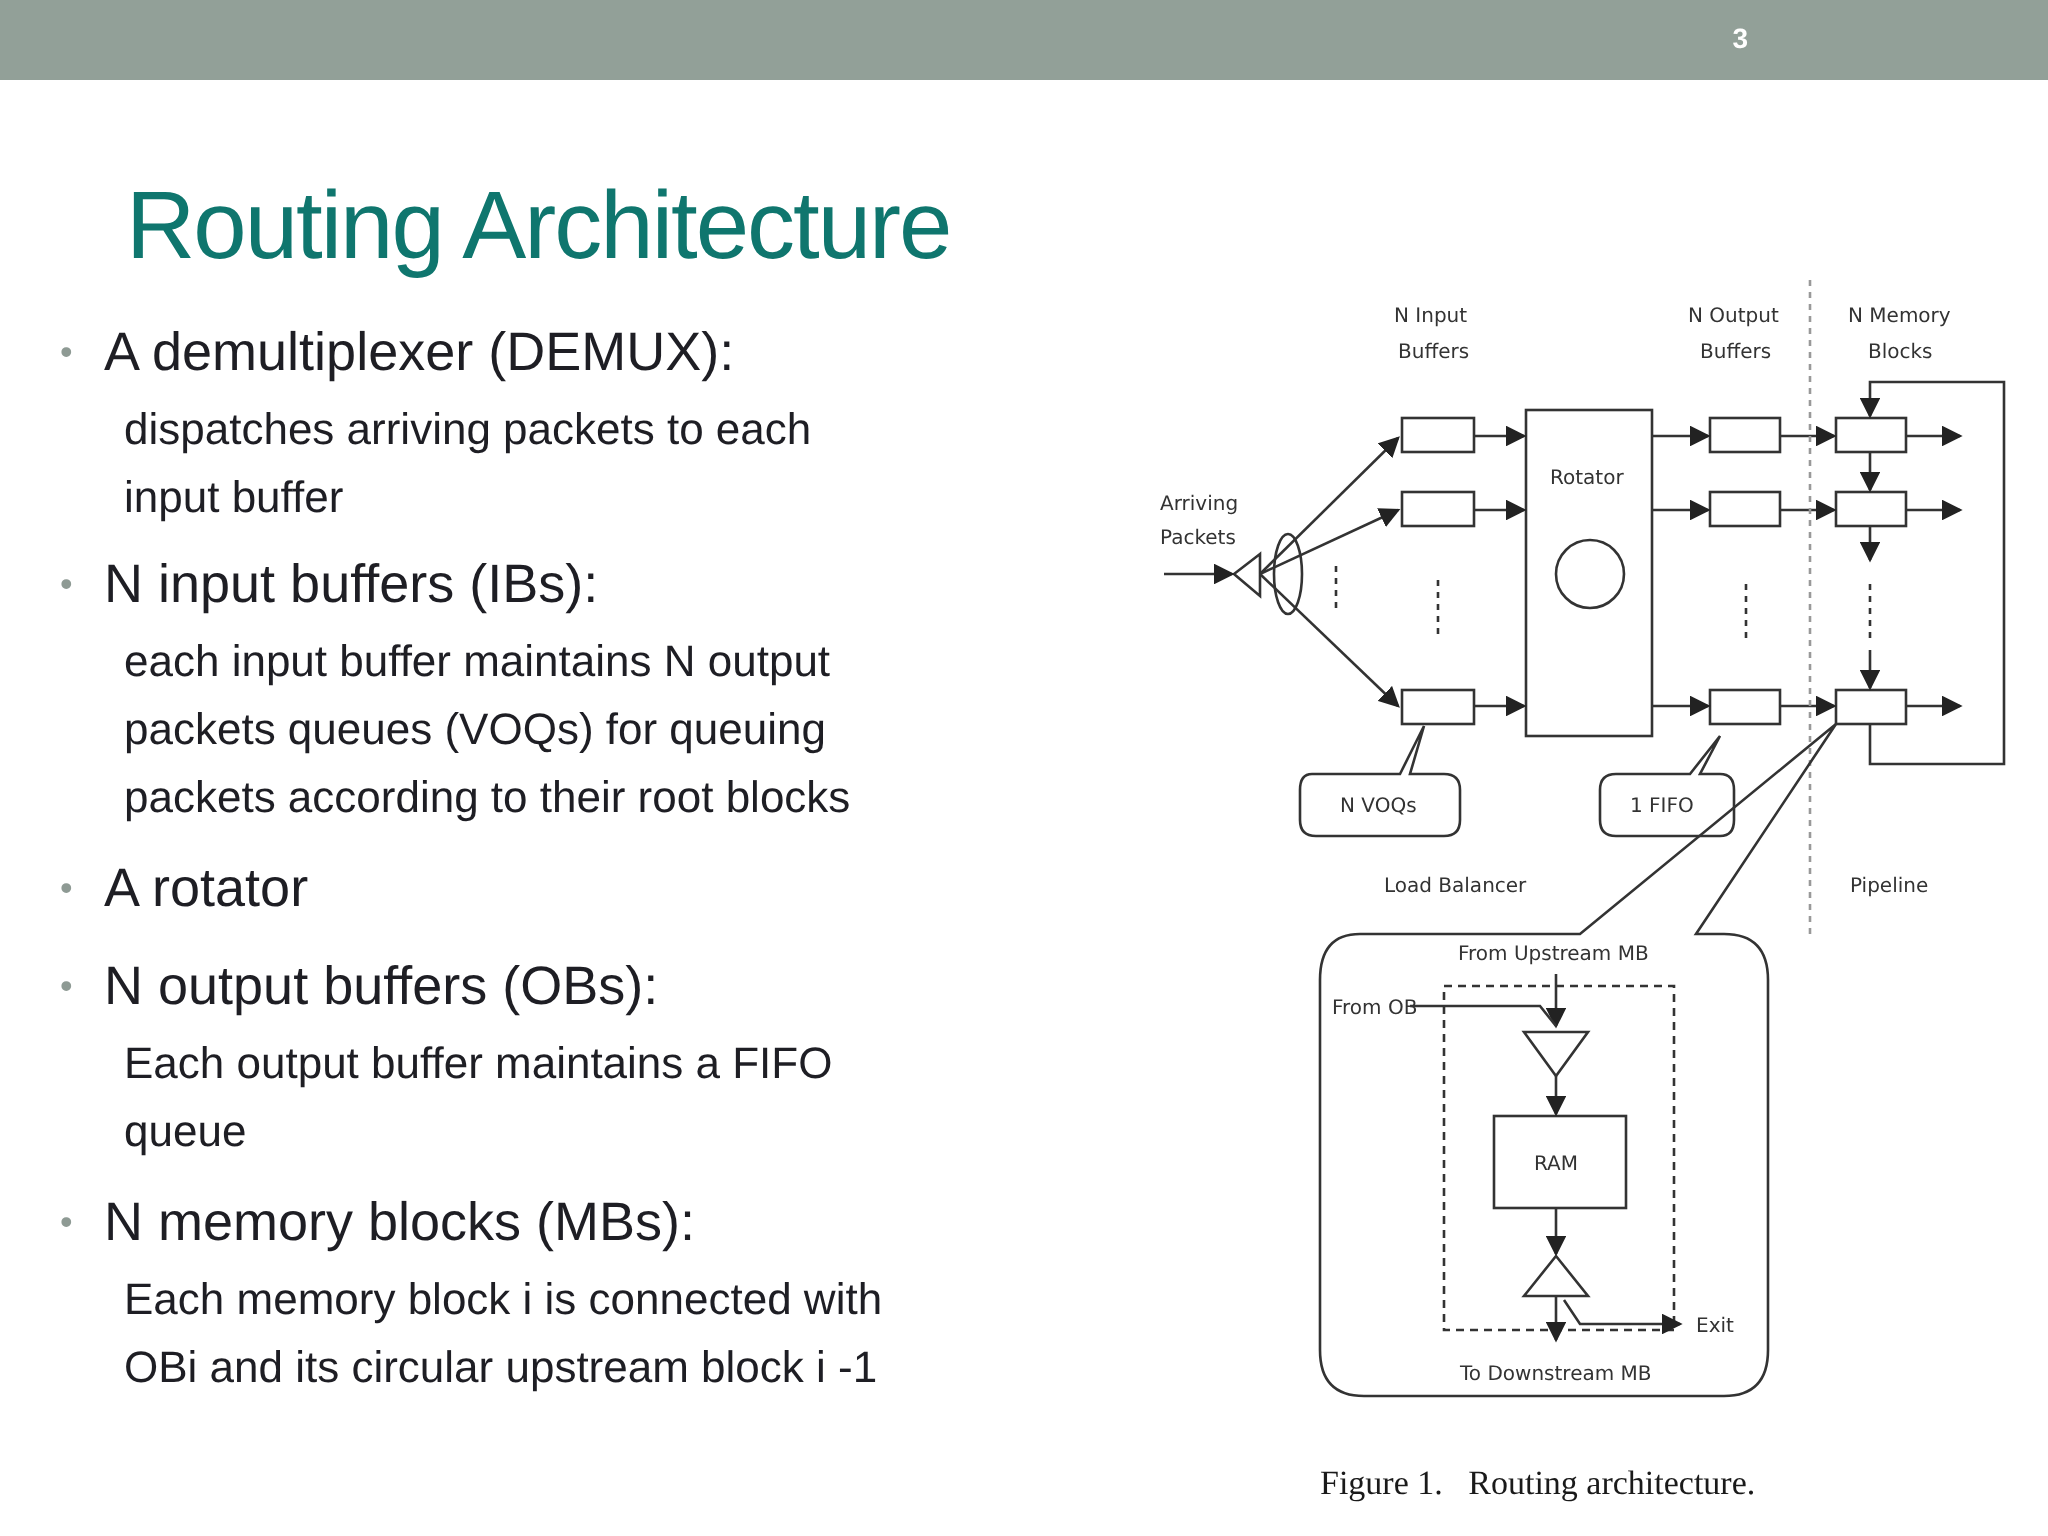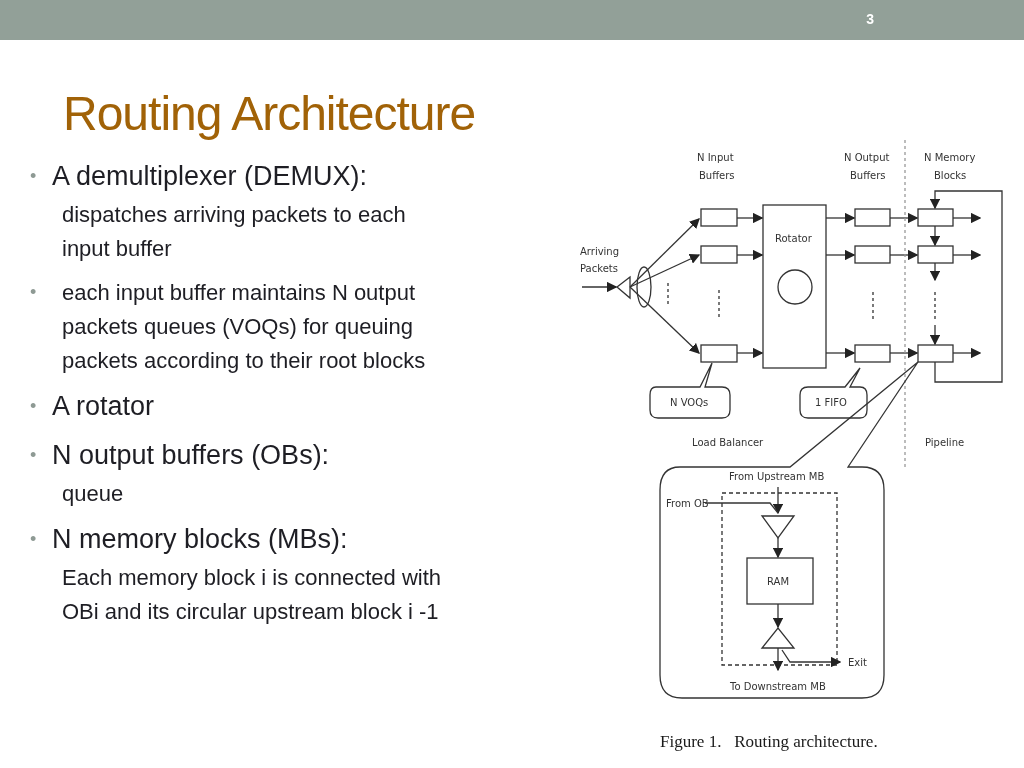--- a/index.html
+++ b/index.html
@@ -1,20 +1,20 @@
 <!DOCTYPE html>
 <html><head>
 <meta charset="utf-8">
 <style>
   html, body { margin:0; padding:0; }
   body { width:1024px; height:768px; position:relative; background:#ffffff; overflow:hidden;
          font-family:"Liberation Sans", sans-serif; }
   .topbar { position:absolute; left:0; top:0; width:1024px; height:40px; background:#92a098; }
   .slide-num { position:absolute; right:150px; top:11px; color:#ffffff; font-size:14px; font-weight:bold; }
-  .title { position:absolute; left:63px; top:86px; font-size:48px; color:#a16207; letter-spacing:-1px; }
+  .title { position:absolute; left:63px; top:86px; font-size:48px; color:#0f766e; letter-spacing:-1px; }
   .bullets { position:absolute; left:28px; top:160px; width:540px; color:#1e1e24; }
   .b1 { font-size:27px; position:relative; padding-left:24px; line-height:32px; margin-top:0; }
   .b1 .dot { position:absolute; left:2px; top:0; color:#8e9a94; font-size:18px; }
   .b2 { font-size:22px; padding-left:34px; line-height:34px; margin-top:6px; }
   .diagram { position:absolute; left:570px; top:140px; }
   .caption { position:absolute; left:660px; top:732px; font-family:"Liberation Serif", serif; font-size:17px; color:#1a1a1a; }
   svg text { font-family:"DejaVu Sans", sans-serif; font-size:10px; fill:#333; }
 </style>
 </head>
 <body>
@@ -24,29 +24,30 @@
 </div>
 
 <div class="title">Routing Architecture</div>
 
 <div class="bullets">
   <div class="b1"><span class="dot">•</span><span>A demultiplexer (DEMUX):</span></div>
   <div class="b2" style="line-height:34px;">
     <div>dispatches arriving packets to each</div>
     <div>input buffer</div>
   </div>
-  <div class="b1" style="margin-top:10px;"><span class="dot">•</span></div>
+  <div class="b1" style="margin-top:10px;"><span class="dot">•</span><span>N input buffers (IBs):</span></div>
   <div class="b2">
     <div>each input buffer maintains N output</div>
     <div>packets queues (VOQs) for queuing</div>
     <div>packets according to their root blocks</div>
   </div>
   <div class="b1" style="margin-top:12px;"><span class="dot">•</span><span>A rotator</span></div>
   <div class="b1" style="margin-top:17px;"><span class="dot">•</span><span>N output buffers (OBs):</span></div>
   <div class="b2">
+    <div>Each output buffer maintains a FIFO</div>
     <div>queue</div>
   </div>
   <div class="b1" style="margin-top:12px;"><span class="dot">•</span><span>N memory blocks (MBs):</span></div>
   <div class="b2">
     <div>Each memory block i is connected with</div>
     <div>OBi and its circular upstream block i -1</div>
   </div>
 </div>
 
 <svg class="diagram" width="440" height="590" viewBox="570 140 440 590">

